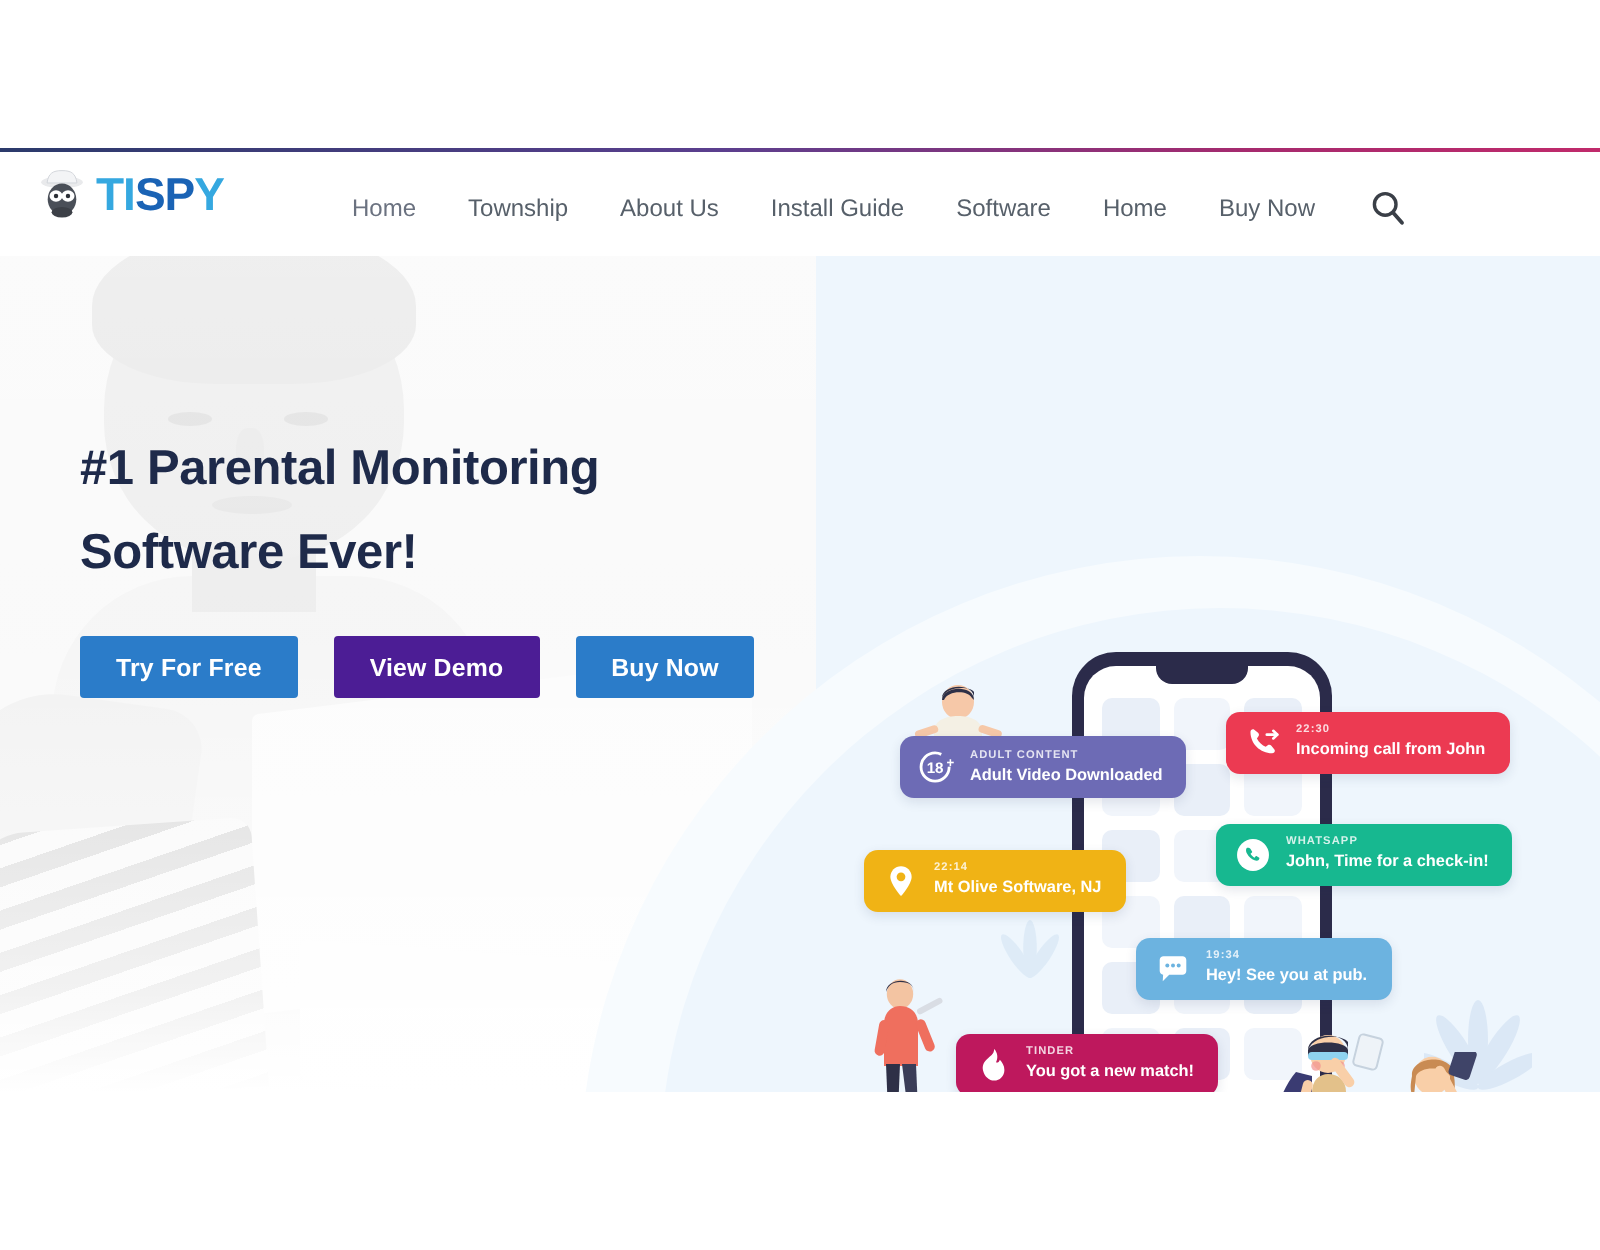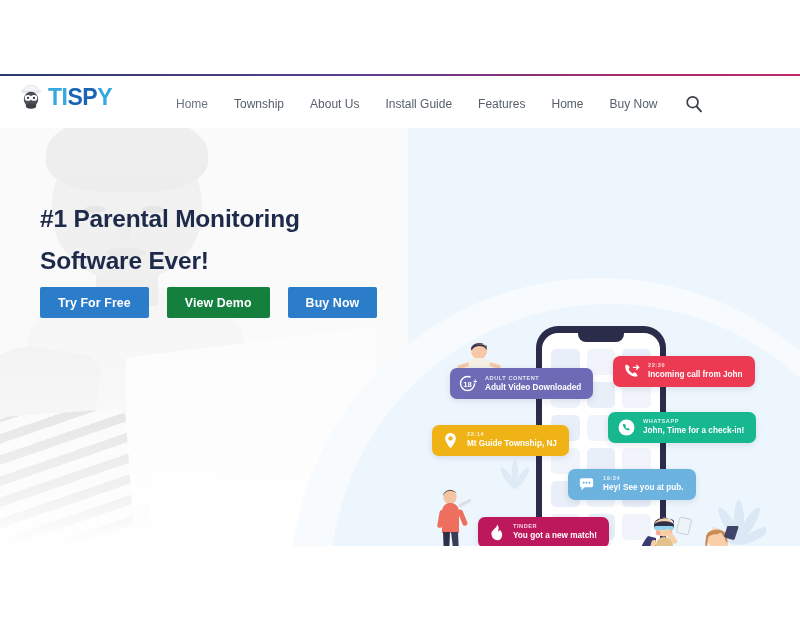--- a/index.html
+++ b/index.html
@@ -188,36 +188,37 @@
     border-radius: 50%;
     background: #eef6fd;
   }
 
   
   #hero-copy { position: absolute; left: 40px; top: 70px; width: 360px; z-index: 14; }
   #headline {
     font-size: 24.5px; font-weight: bold; color: #1e2a4a;
     line-height: 1.72;
     letter-spacing: -0.2px;
+    margin-top: 16px;
   }
   #subhead {
     margin-top: 12px;
     font-size: 12.4px; color: #45506b; line-height: 1.62;
     max-width: 340px;
   }
-  #cta-row { margin-top: 5px; display: flex; gap: 18px; }
+  #cta-row { margin-top: 20px; display: flex; gap: 18px; }
   .cta {
     height: 31px; padding: 0 18px;
     display: flex; align-items: center; justify-content: center;
     color: #fff; font-size: 12.4px; font-weight: bold;
     border-radius: 2px; cursor: pointer;
     letter-spacing: .1px;
   }
   .cta.blue { background: #2b7cc9; }
-  .cta.red  { background: #15803d; }
+  .cta.red  { background: #4c1d95; }
 
   
   #phone {
     position: absolute; left: 536px; top: 198px;
     width: 130px; height: 272px;
     background: #2b2b4a;
     border-radius: 22px;
     z-index: 12;
     padding: 7px 6px;
   }
@@ -310,21 +311,21 @@
       <rect x="19" y="20.6" width="2" height="1.5" fill="#ffffff"></rect>
     </svg>
     <span id="logo-text"><span class="lt-a">TI</span><span class="lt-b">SP</span><span class="lt-a">Y</span></span>
   </div>
 
   <nav id="nav">
     <div class="nav-item first">Home</div>
     <div class="nav-item">Township</div>
     <div class="nav-item">About Us</div>
     <div class="nav-item">Install Guide</div>
-    <div class="nav-item">Features</div>
+    <div class="nav-item">Software</div>
     <div class="nav-item">Home</div>
     <div class="nav-item">Buy Now</div>
   </nav>
 
   <div id="search-btn">
     <svg viewBox="0 0 20 20" width="20" height="20">
       <circle cx="8.6" cy="8.2" r="5.4" fill="none" stroke="#3a3f47" stroke-width="1.7"></circle>
       <line x1="12.6" y1="12.4" x2="17" y2="17.4" stroke="#3a3f47" stroke-width="1.9" stroke-linecap="round"></line>
     </svg>
   </div>
@@ -512,21 +513,21 @@
 
     <div class="card" id="card-location">
       <div class="c-ico">
         <svg viewBox="0 0 20 20" width="19" height="19">
           <path d="M10 2.2 C6.9 2.2 4.4 4.7 4.4 7.8 C4.4 11.8 10 18 10 18 C10 18 15.6 11.8 15.6 7.8 C15.6 4.7 13.1 2.2 10 2.2 Z" fill="#ffffff"></path>
           <circle cx="10" cy="7.8" r="2.3" fill="#f0b315"></circle>
         </svg>
       </div>
       <div class="c-txt">
         <span class="c-label">22:14</span>
-        <span class="c-msg">Mt Guide Township, NJ</span>
+        <span class="c-msg">Mt Olive Software, NJ</span>
       </div>
     </div>
 
     <div class="card" id="card-sms">
       <div class="c-ico">
         <svg viewBox="0 0 20 20" width="19" height="19">
           <path d="M3 5.2 C3 4.1 3.9 3.3 5 3.3 L15 3.3 C16.1 3.3 17 4.1 17 5.2 L17 11 C17 12.1 16.1 13 15 13 L8 13 L4.6 16.4 L4.8 13 C3.8 12.8 3 12 3 11 Z" fill="#ffffff"></path>
           <circle cx="7" cy="8.1" r="1.05" fill="#6cb3e0"></circle>
           <circle cx="10" cy="8.1" r="1.05" fill="#6cb3e0"></circle>
           <circle cx="13" cy="8.1" r="1.05" fill="#6cb3e0"></circle>

